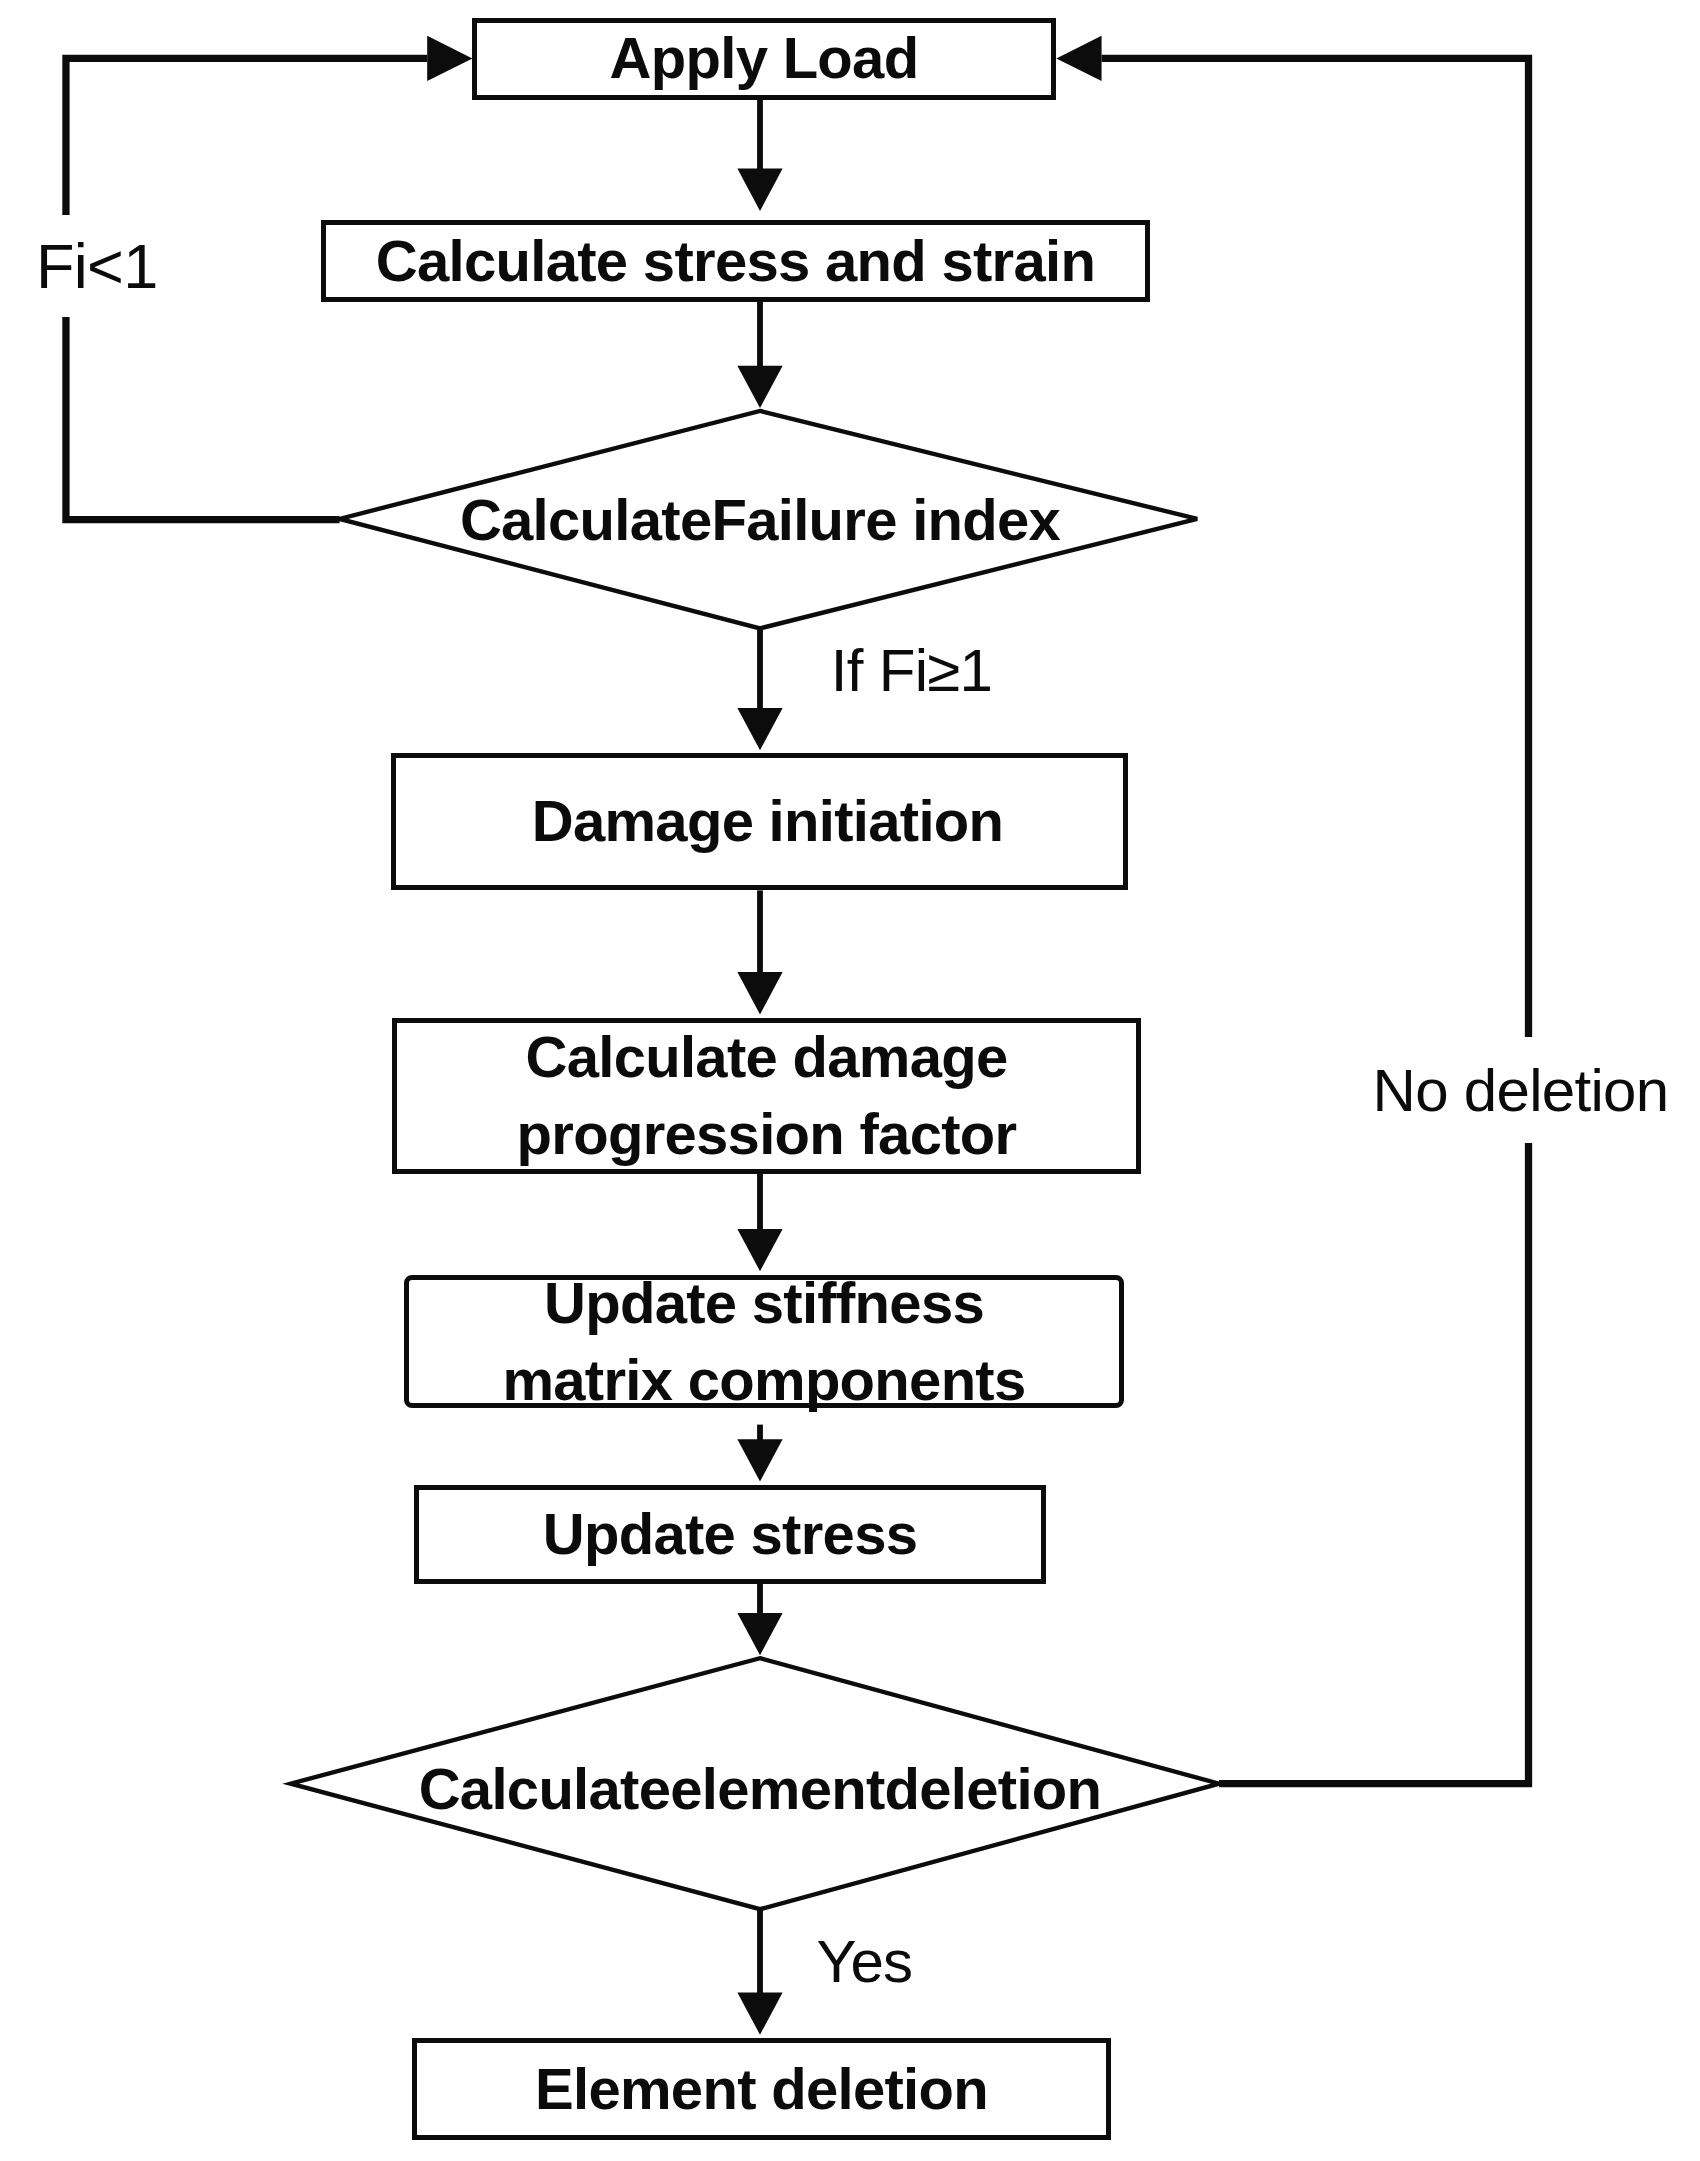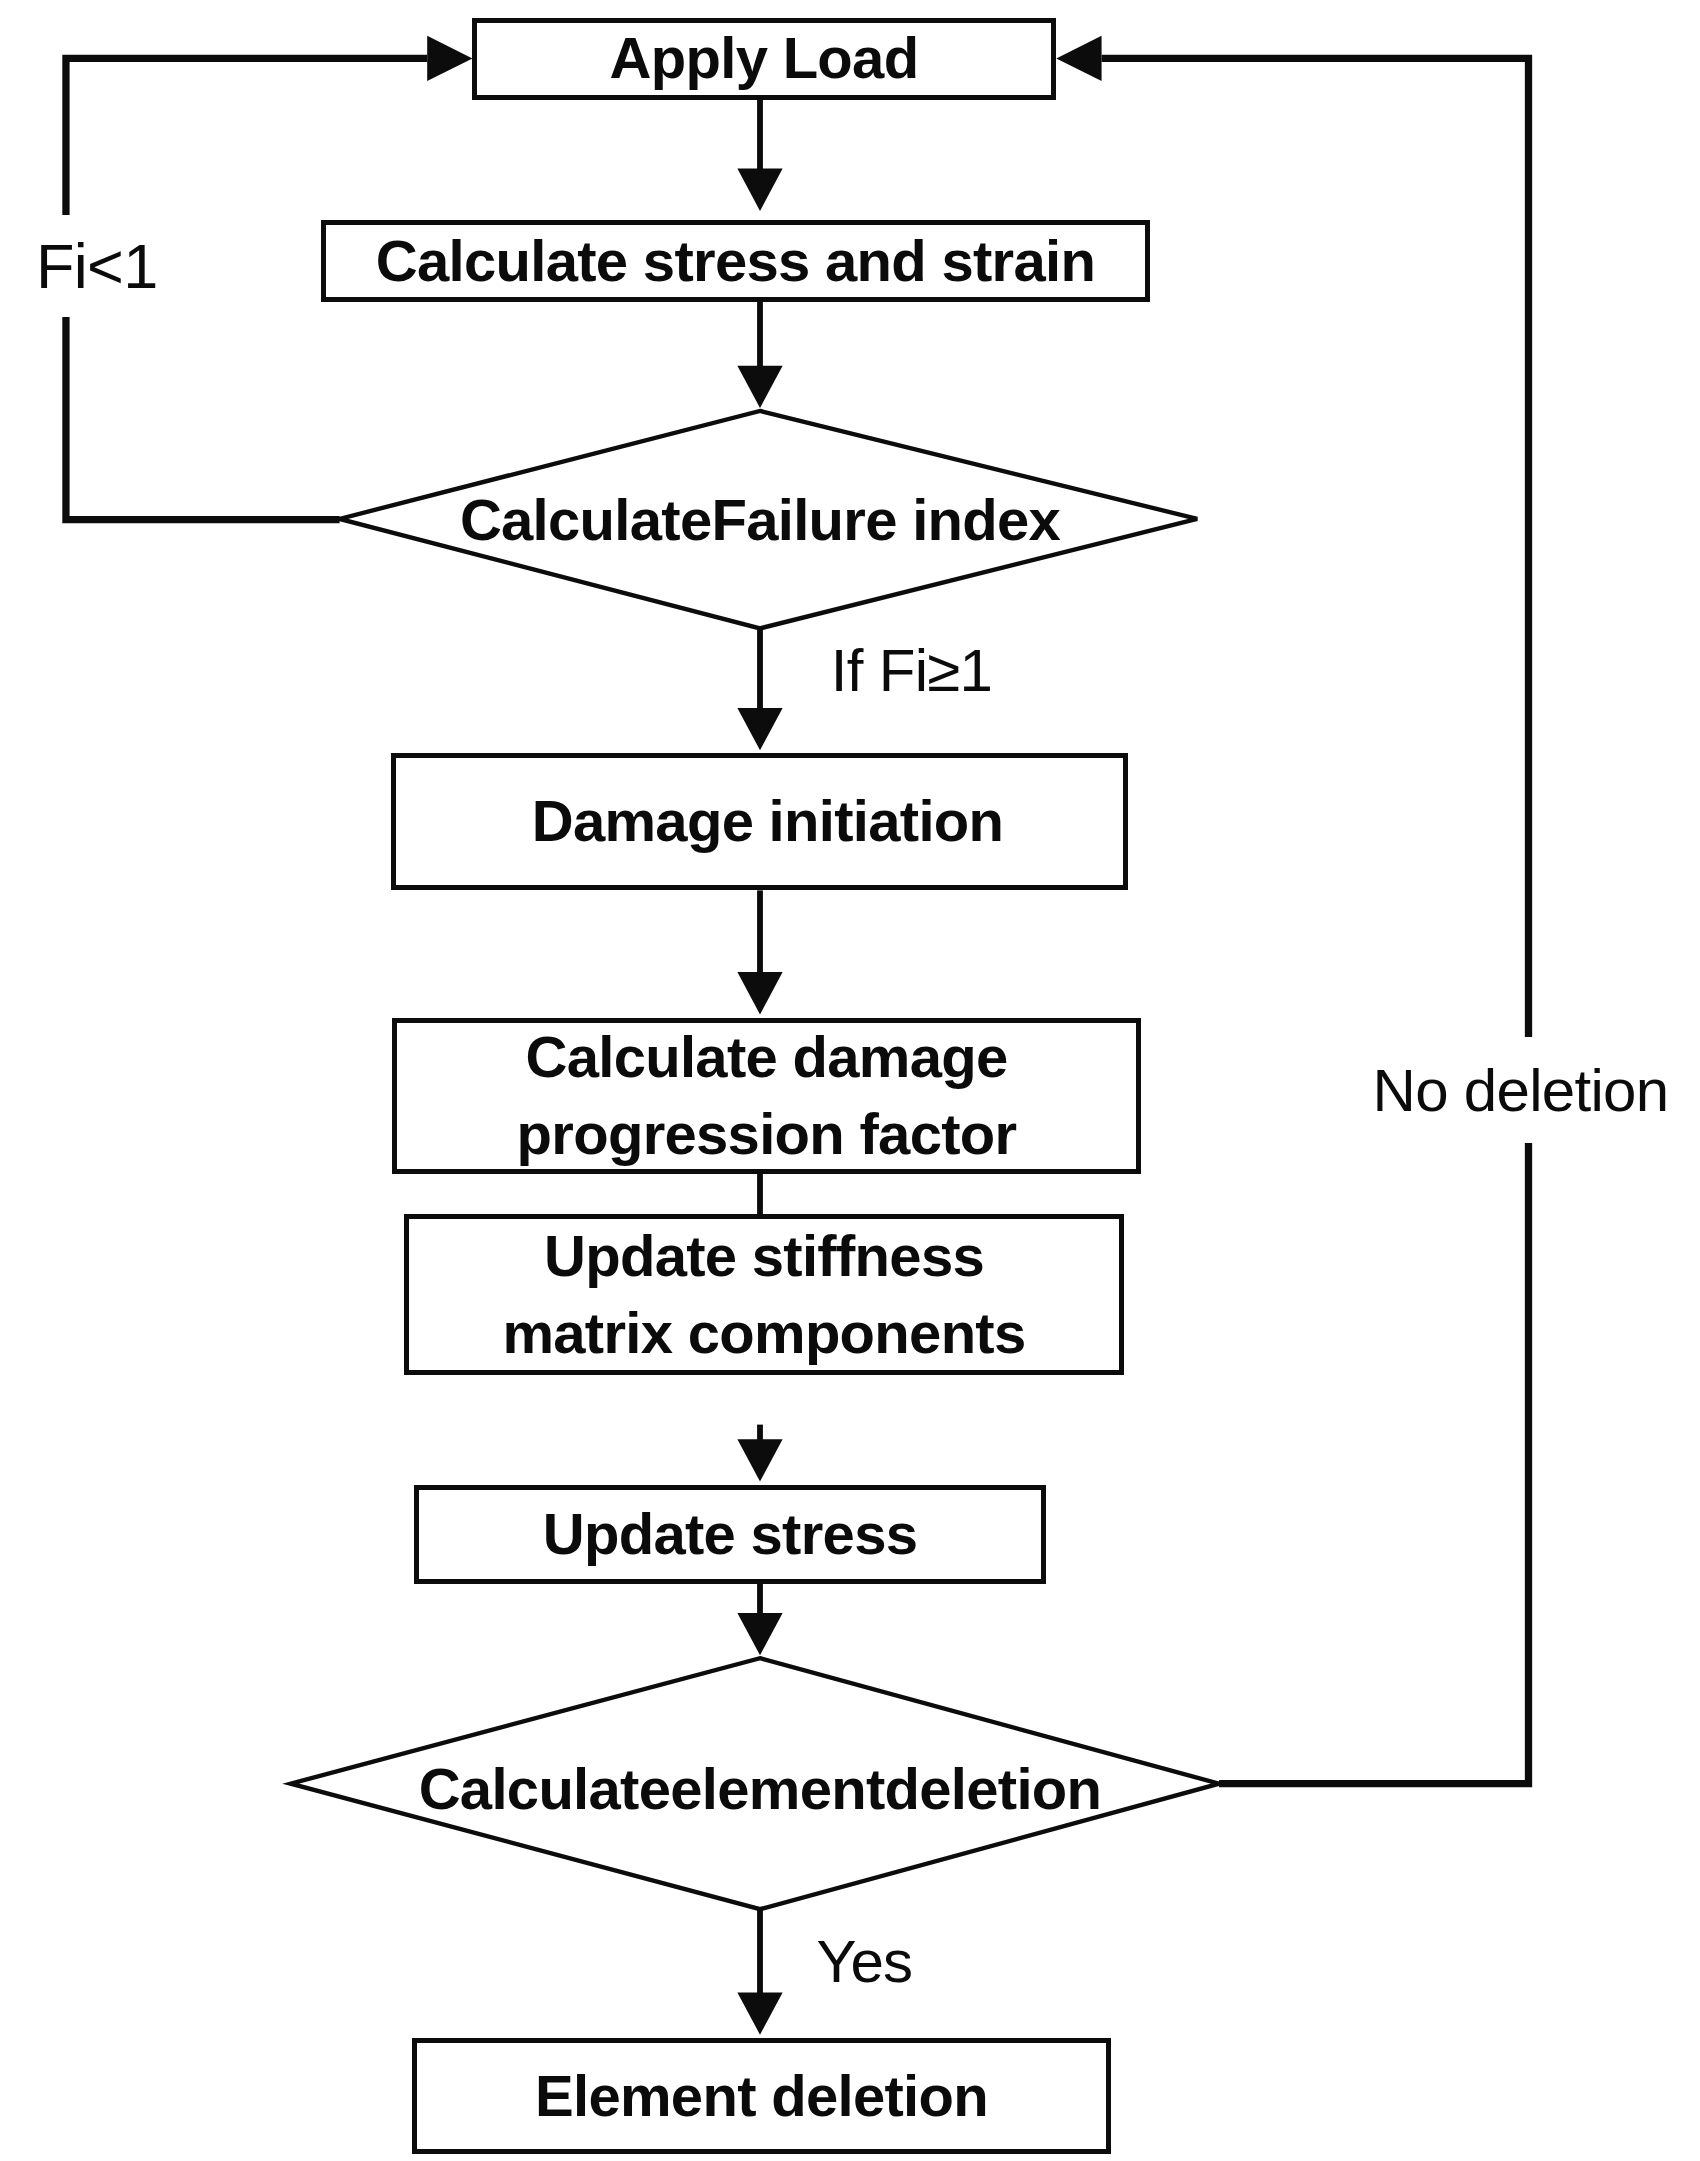--- a/index.html
+++ b/index.html
@@ -63,23 +63,23 @@
   }
   #label-fi-lt-1      { left: 7.3px;   top: 215px;  width: 179px; height: 102px; font-size: 63px; }
   #label-if-fi-ge-1   { left: 802px; top: 634px;  width: 219px; height: 72px;  font-size: 60px; }
   #label-no-deletion  { left: 1340px; top: 1037px; width: 361px; height: 106px; font-size: 60px; }
   #label-yes          { left: 799px; top: 1927px; width: 131px; height: 69px;  font-size: 60px; }
 
   #node-apply-load          { left: 472px; top: 17.5px;   width: 584px;  height: 82px; }
   #node-calc-stress-strain  { left: 321px; top: 212px;  width: 829px; height: 82px; margin-top: 8px; }
   #node-damage-initiation   { left: 391px; top: 753px; width: 737px; height: 137px; padding-left: 16px; }
   #node-damage-progression  { left: 392px; top: 1018px; width: 749px; height: 156px; }
-  #node-update-stiffness    { left: 404px; top: 1214px; width: 720px;  height: 161px; }
+  #node-update-stiffness    { left: 404px; top: 1275px; width: 720px;  height: 133px; border-radius: 8px; }
   #node-update-stress       { left: 414px; top: 1485px; width: 632px;  height: 99px; }
-  #node-element-deletion    { left: 412px; top: 2038px; width: 699px;  height: 116px; }
+  #node-element-deletion    { left: 412px; top: 2038px; width: 699px;  height: 102px; }
 
   #text-failure-index       { left: 541px; top: 447px;  width: 438px; height: 146px; }
   #text-element-deletion-q  { left: 541px; top: 1679px; width: 438px; height: 219px; }
 </style>
 </head>
 <body>
 
 <div class="canvas">
 
   <svg class="connector-layer" viewBox="0 0 2330 2961" xmlns="http://www.w3.org/2000/svg">

